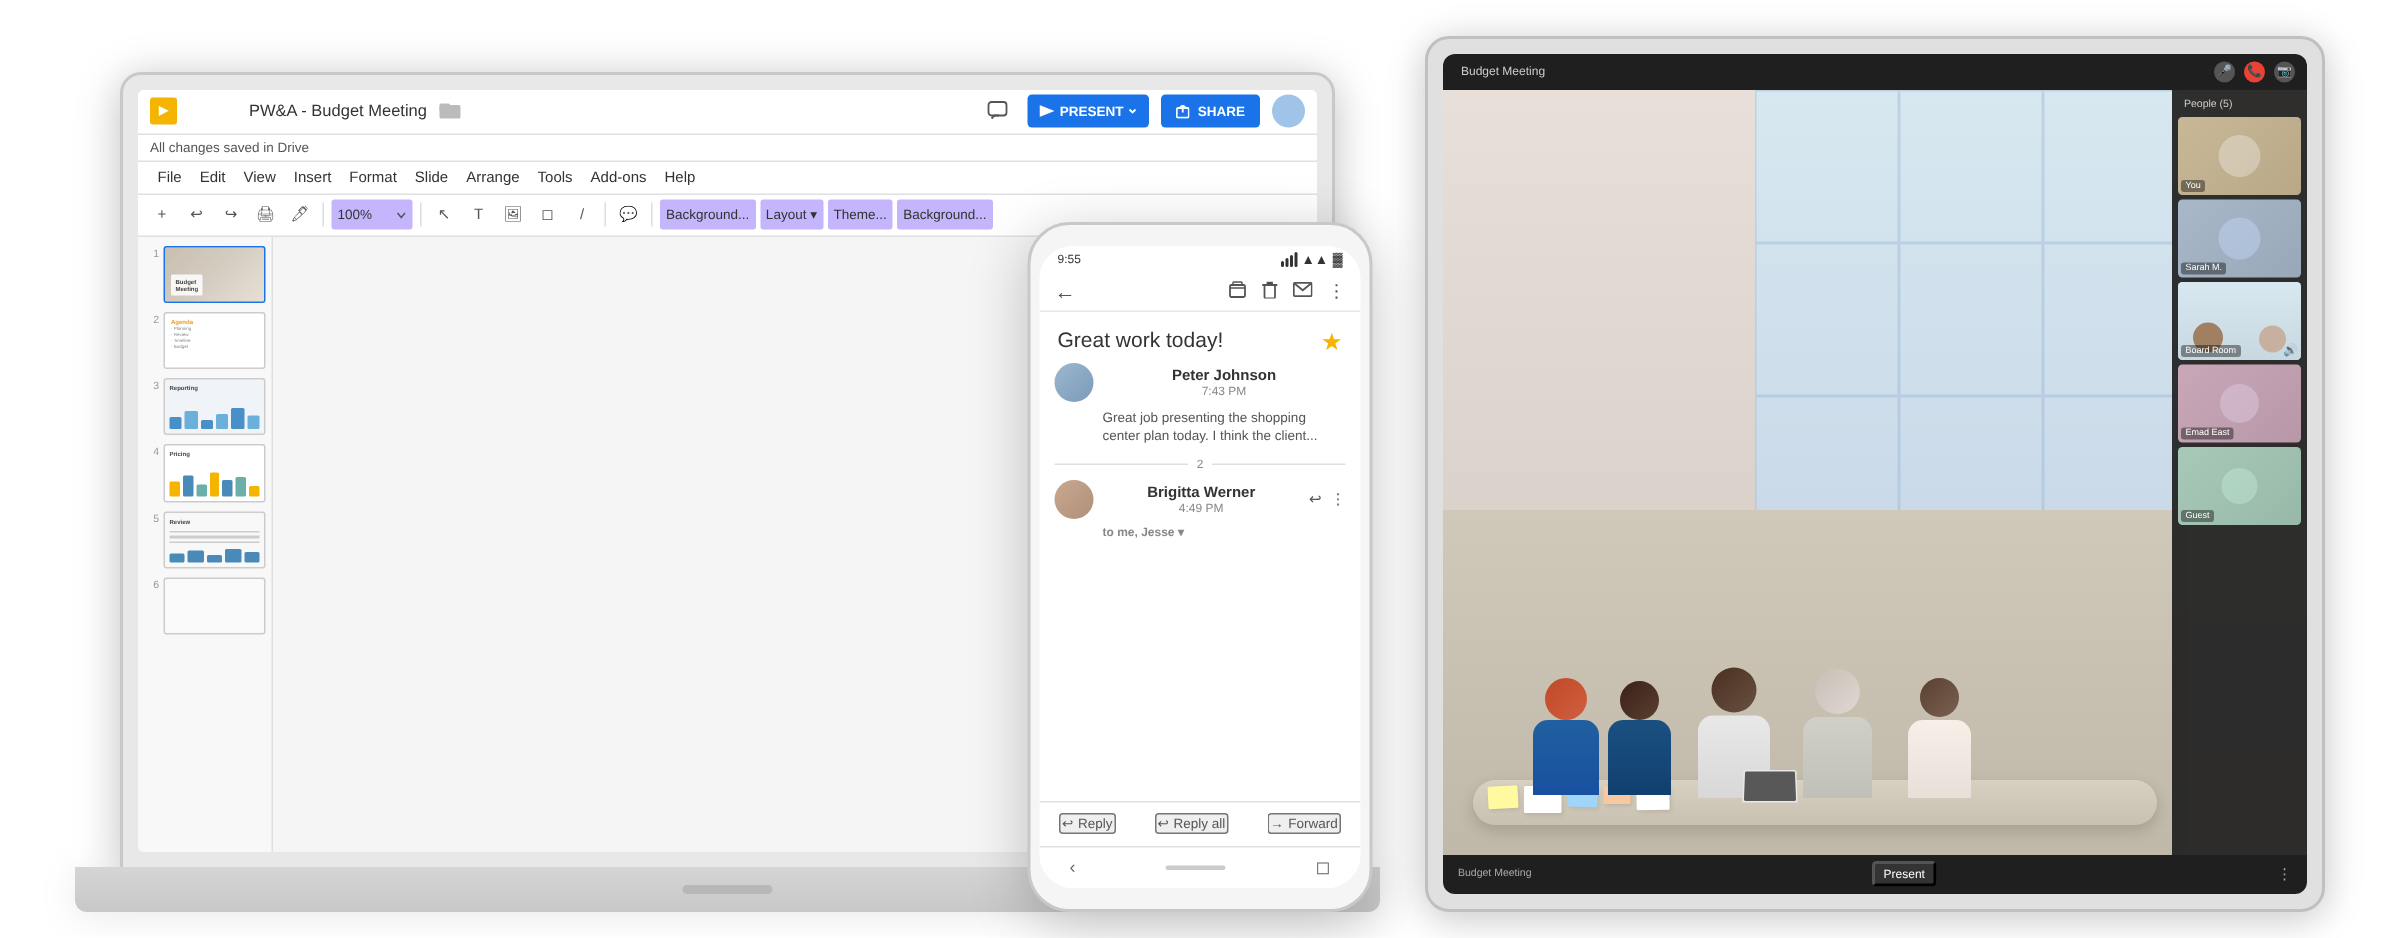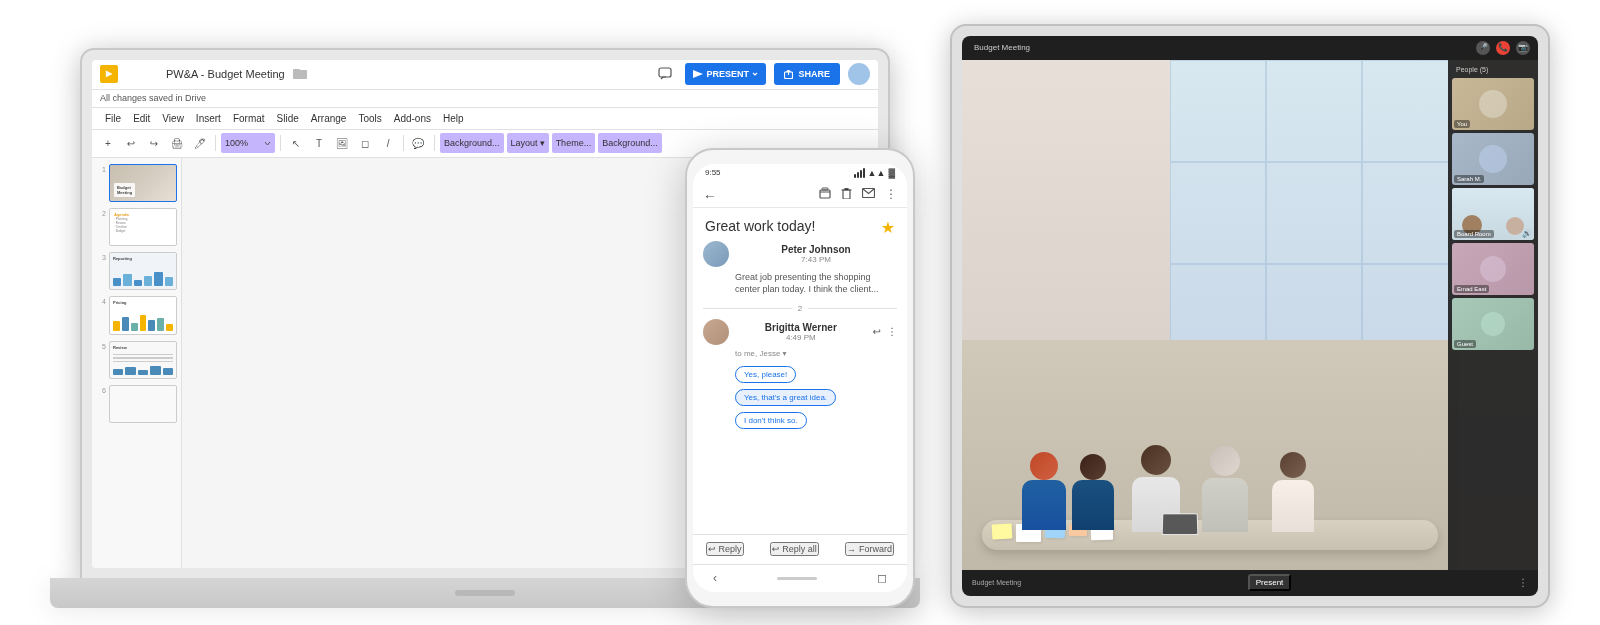--- a/index.html
+++ b/index.html
@@ -1002,27 +1002,22 @@
           <div class="email-message">
             <div class="email-header">
               <div class="email-avatar avatar-bw"></div>
               <div class="email-sender-info">
                 <div class="email-sender">Brigitta Werner</div>
                 <div class="email-time">4:49 PM</div>
               </div>
               <span class="reply-icon">↩</span>
               <span class="more-icon">⋮</span>
             </div>
-            <div style="font-size:8px;color:#888;margin-left:32px;margin-bottom:3px;">to me, Jesse ▾</div>
-
-            <div class="smart-replies">
-              <button class="smart-reply-btn">Yes, please!</button>
-              <button class="smart-reply-btn active">Yes, that's a great idea.</button>
-              <button class="smart-reply-btn">I don't think so.</button>
-            </div>
+            <div style="font-size:8px;color:#888;margin-left:32px;margin-bottom:3px;font-weight:bold;">to me, Jesse ▾</div>
+
 
           </div>
 
         </div>
 
         <div class="email-actions">
           <button class="email-action-btn">
             <span>↩</span>
             <span>Reply</span>
           </button>

